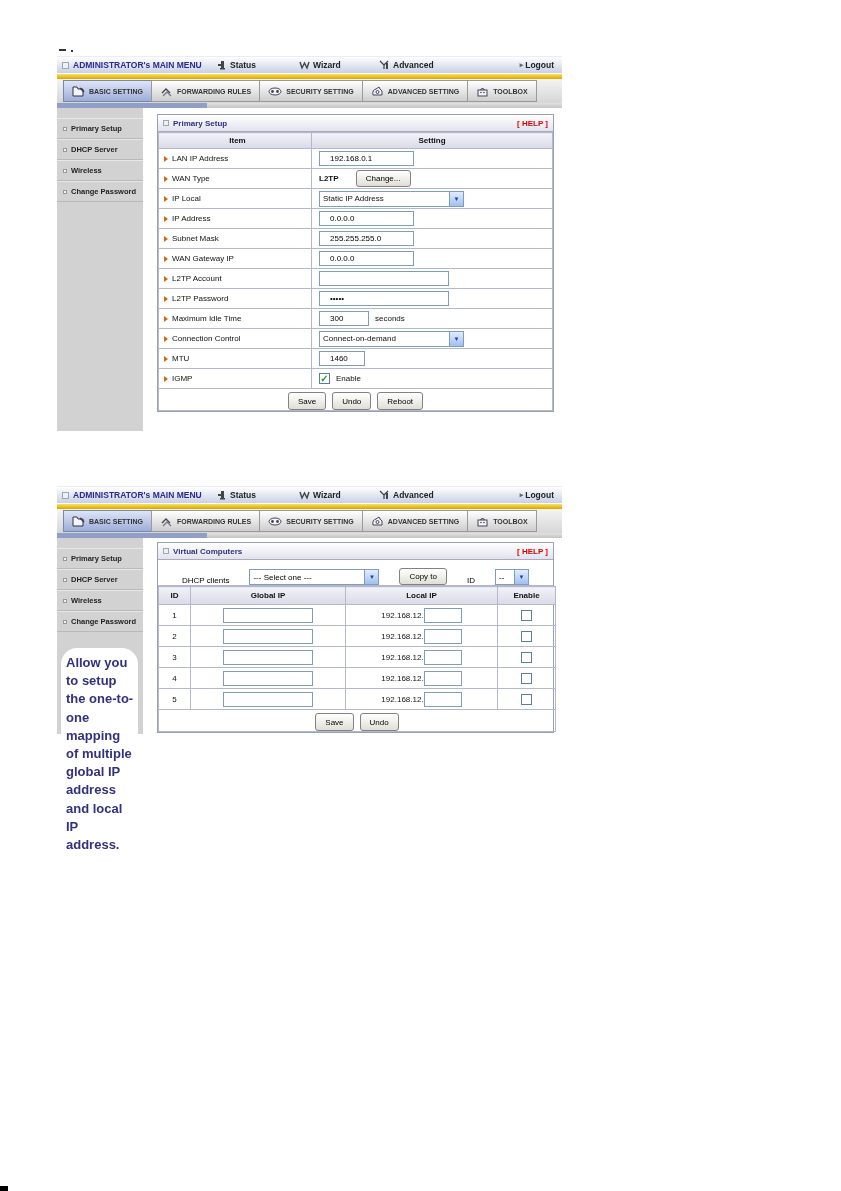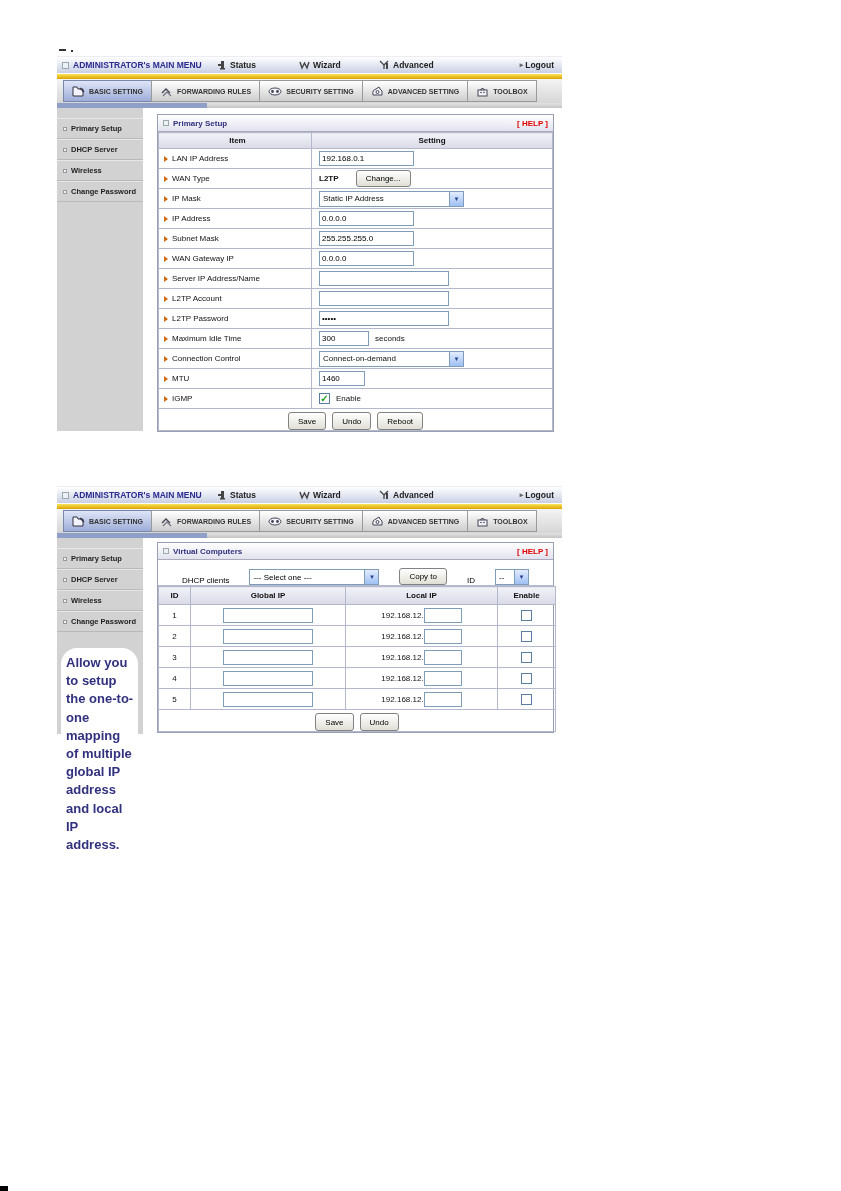--- a/index.html
+++ b/index.html
@@ -62,21 +62,21 @@
   td,th { border:1px solid #b4b8cc; font-size:8px; color:#111; }
   th { height:16px; background:linear-gradient(#f2f2f8,#dadae8); font-weight:bold; }
   .ptable td { height:20px; }
   .ptable .c-item { width:153px; padding-left:5px; }
   .ptable .c-set  { padding-left:7px; }
   .lbl { display:flex; align-items:center; gap:4px; }
   .row-arr { width:0; height:0; border-left:4px solid #d06a10; border-top:3px solid transparent;
              border-bottom:3px solid transparent; flex:none; }
   .bold { font-weight:bold; }
 
-  .xp-input { height:15px; border:1px solid #7f9db9; font-size:8px; padding:0 2px;
+  .xp-input { height:15px; border:1px solid #7f9db9; font-size:8px; padding:0 10px;
               font-family:"Liberation Sans",sans-serif; vertical-align:middle; }
   .w95{width:95px;} .w130{width:130px;} .w50{width:50px;} .w55{width:46px;} .w90{width:90px;} .w38{width:38px;}
   .xp-select { display:inline-flex; height:16px; border:1px solid #7f9db9; background:#fff;
                align-items:center; font-size:8px; vertical-align:middle; cursor:default; }
   .xp-select .txt { padding:0 3px; flex:1; white-space:nowrap; overflow:hidden; }
   .xp-select .arrow-btn { width:14px; align-self:stretch; background:linear-gradient(#e3ecfd,#9fc0f3);
                border-left:1px solid #7f9db9; display:flex; align-items:center; justify-content:center;
                font-size:6px; color:#26418c; flex:none; }
   .sel125{width:145px;} .sel145{width:145px;} .sel130{width:130px;} .sel34{width:34px;}
   .xp-btn { height:18px; padding:0 9px; font-size:8px; font-family:"Liberation Sans",sans-serif;
@@ -236,21 +236,21 @@
                       <span>WAN Type</span>
                     </span>
                   </td>
               <td class="c-set"><span class="bold">L2TP</span>
                 <button class="xp-btn btn-sm" style="margin-left:15px">Change...</button></td>
             </tr>
             <tr>
               <td class="c-item">
                     <span class="lbl">
                       <span class="row-arr"></span>
-                      <span>IP Mask</span>
+                      <span>IP Local</span>
                     </span>
                   </td>
               <td class="c-set"><span class="xp-select sel125">
                       <span class="txt">Static IP Address</span>
                       <span class="arrow-btn">▼</span>
                     </span></td>
             </tr>
             <tr>
               <td class="c-item">
                     <span class="lbl">
@@ -270,29 +270,20 @@
               <td class="c-set"><input class="xp-input w95" value="255.255.255.0" style=""></td>
             </tr>
             <tr>
               <td class="c-item">
                     <span class="lbl">
                       <span class="row-arr"></span>
                       <span>WAN Gateway IP</span>
                     </span>
                   </td>
               <td class="c-set"><input class="xp-input w95" value="0.0.0.0" style=""></td>
-            </tr>
-            <tr>
-              <td class="c-item">
-                    <span class="lbl">
-                      <span class="row-arr"></span>
-                      <span>Server IP Address/Name</span>
-                    </span>
-                  </td>
-              <td class="c-set"><input class="xp-input w130" value="" style=""></td>
             </tr>
             <tr>
               <td class="c-item">
                     <span class="lbl">
                       <span class="row-arr"></span>
                       <span>L2TP Account</span>
                     </span>
                   </td>
               <td class="c-set"><input class="xp-input w130" value="" style=""></td>
             </tr>

